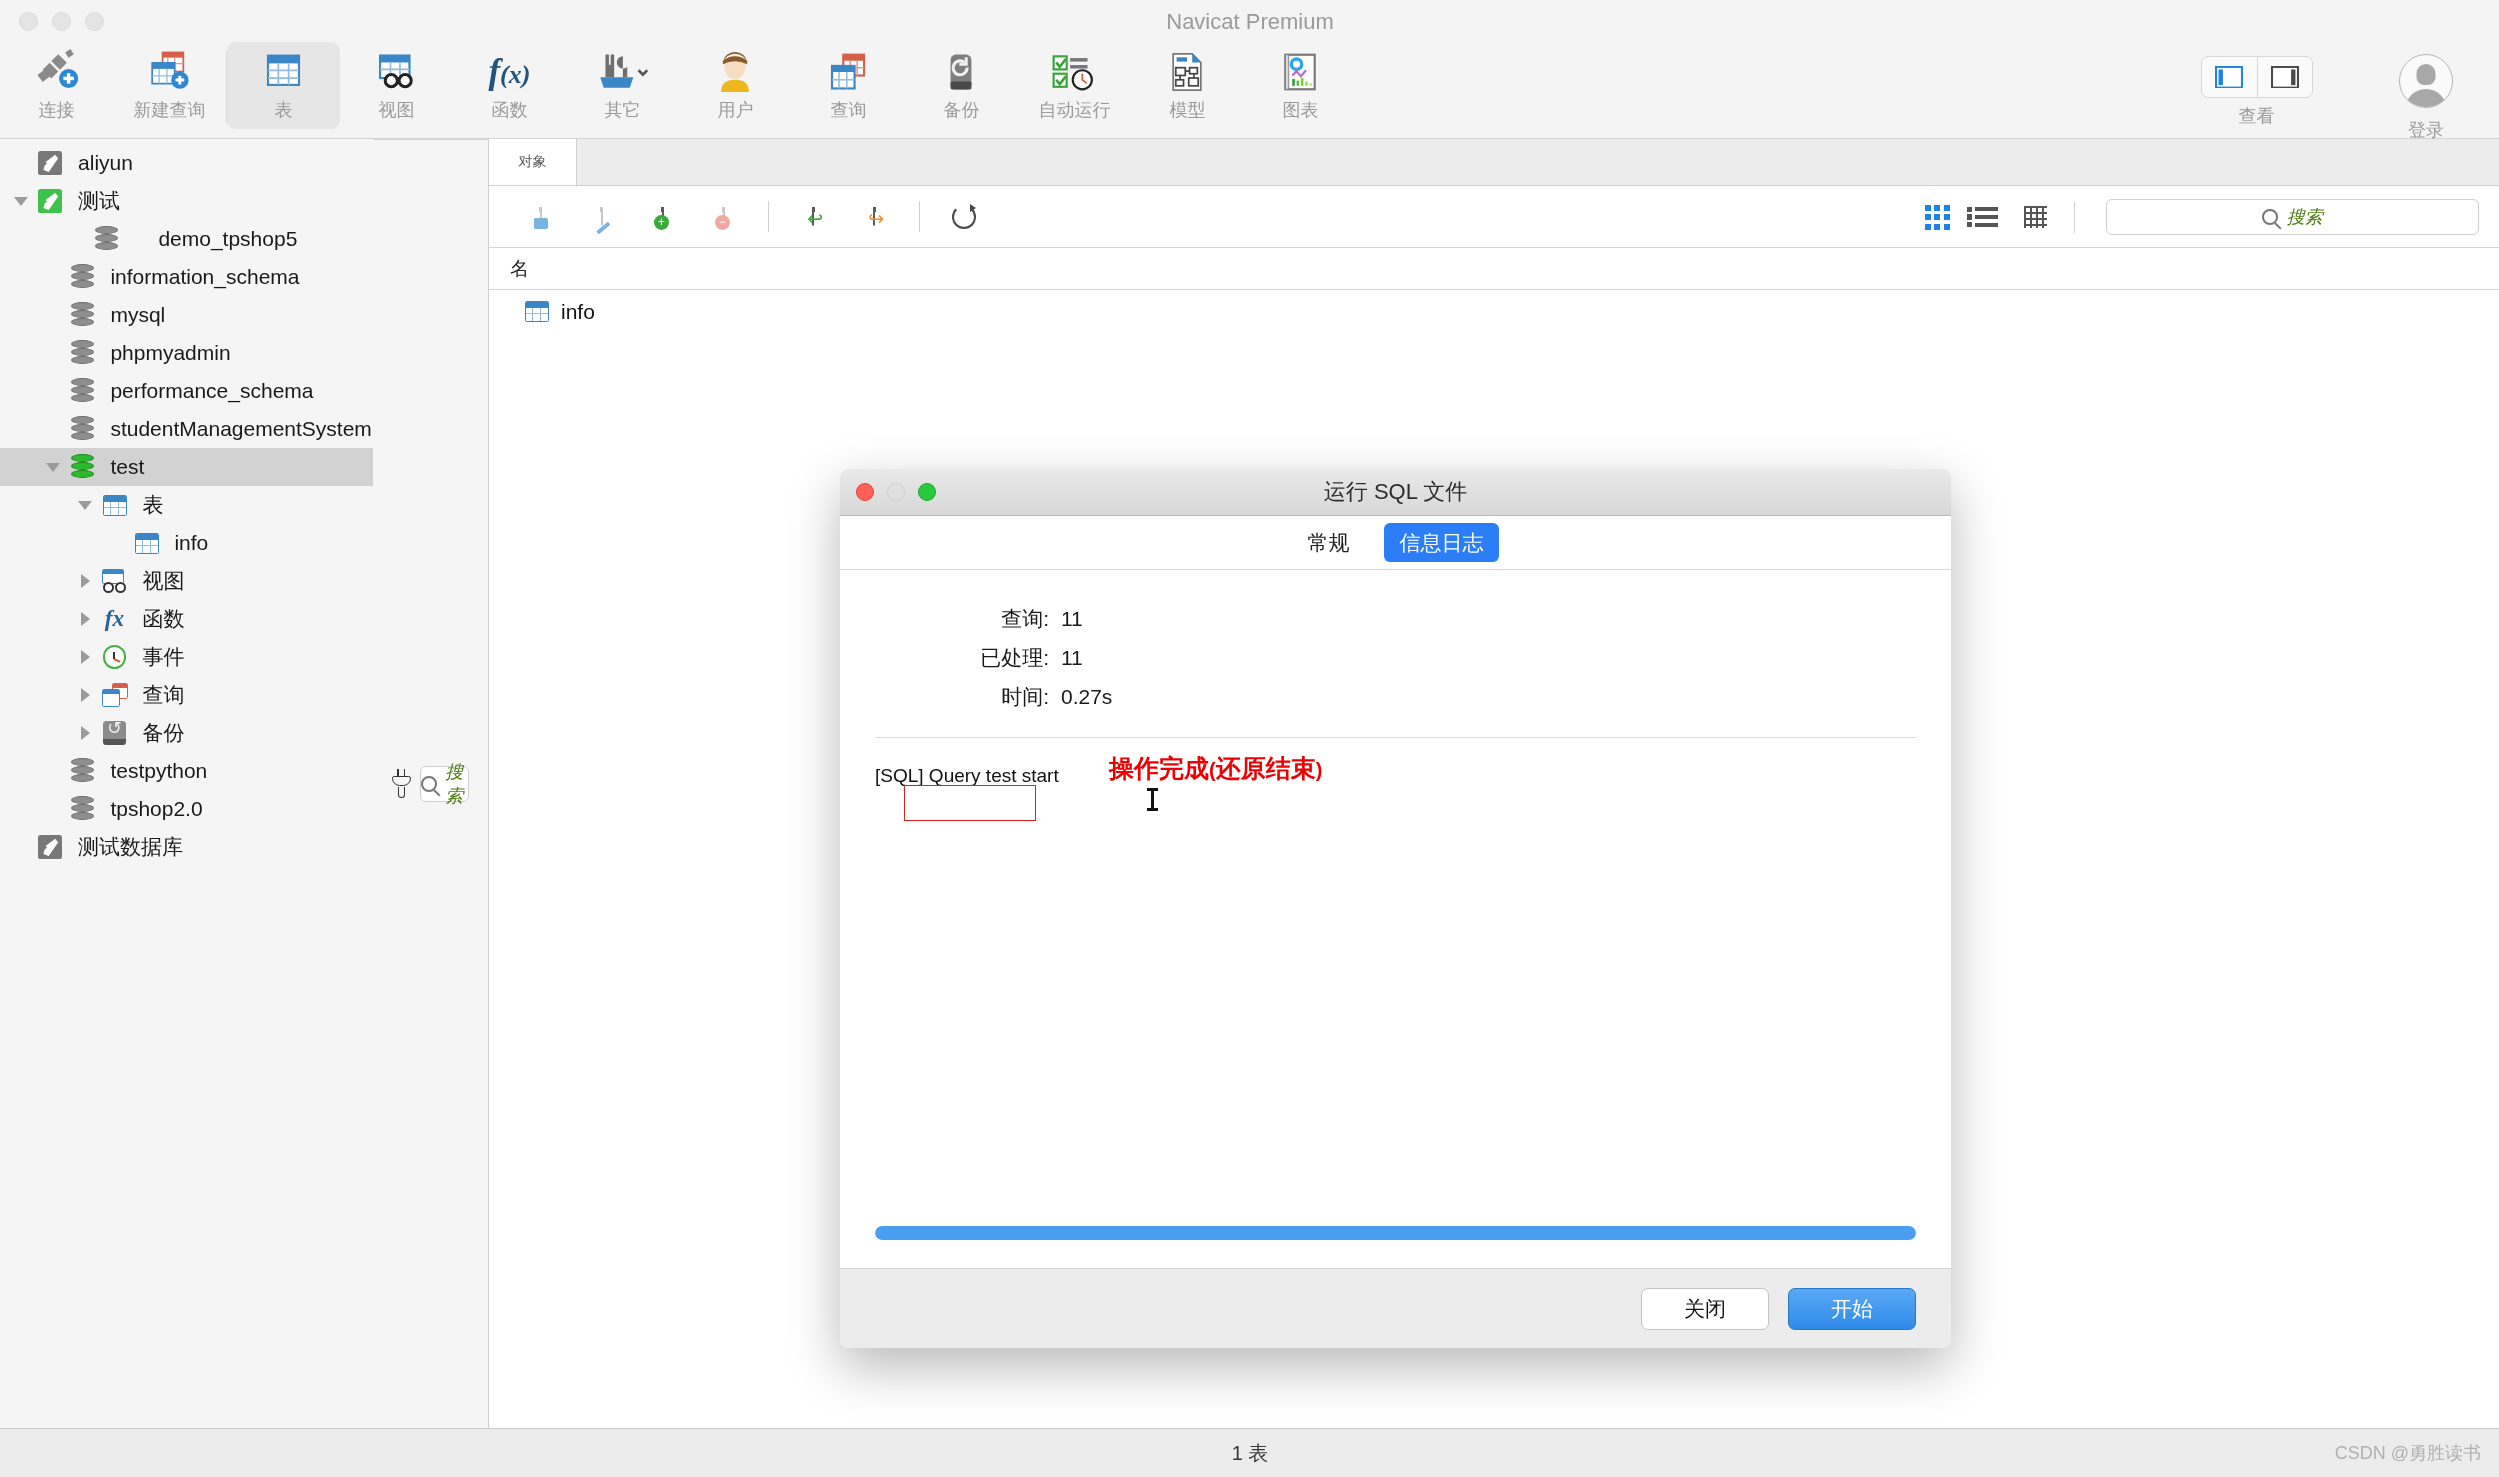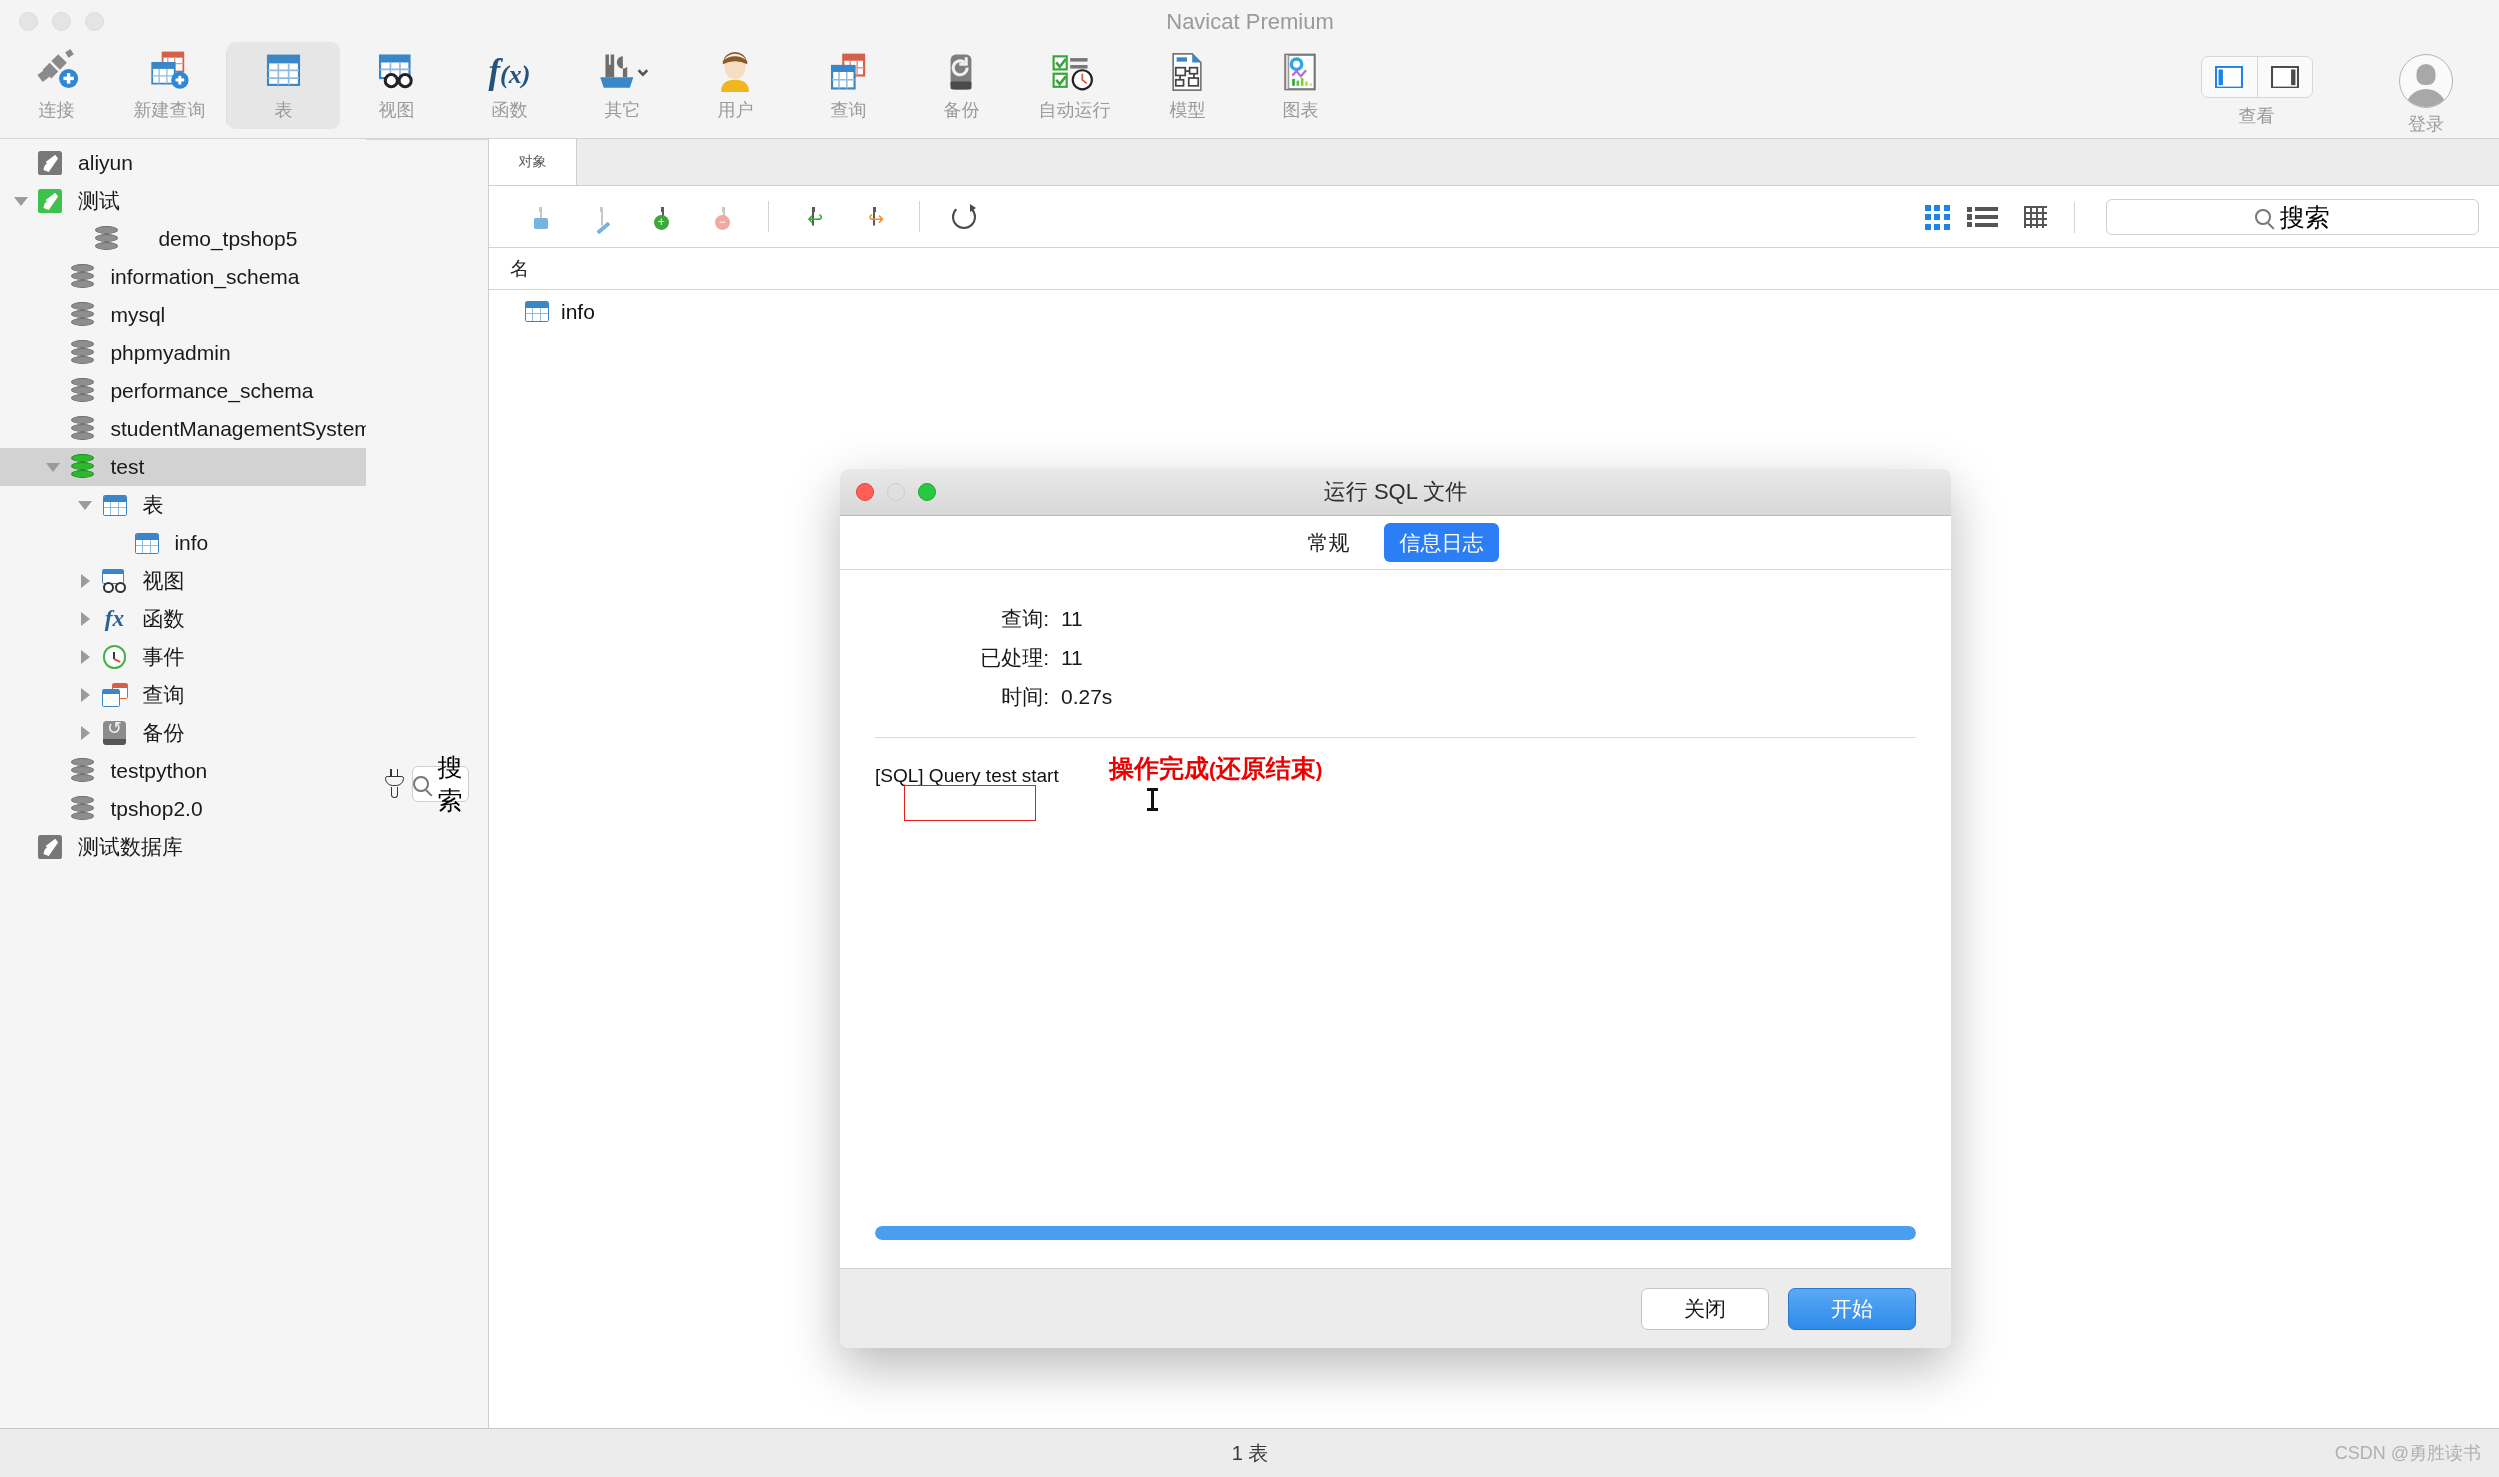--- a/index.html
+++ b/index.html
@@ -73,21 +73,21 @@
   .seg {
     display: flex; border: 0.9px solid #d7d7d7; border-radius: 7px;
     overflow: hidden; background: #fafafa;
   }
   .seg div {
     width: 55px; height: 40px; display: flex; align-items: center; justify-content: center;
   }
   .seg div + div { border-left: 0.9px solid #d7d7d7; }
   .login-wrap {
     width: 113px; padding-top: 12px;
-    display: flex; flex-direction: column; align-items: center; gap: 7px;
+    display: flex; flex-direction: column; align-items: center; gap: 13px;
   }
   .avatar-circle {
     width: 54px; height: 54px; border-radius: 50%;
     border: 1.7px solid #b4b4b4; background: #fafafa;
     position: relative; overflow: hidden;
   }
   .avatar-circle .head {
     position: absolute; left: 50%; top: 8.7px; transform: translateX(-50%);
     width: 19px; height: 21px; border-radius: 9.5px 9.5px 7.8px 7.8px; background: #a8a8a8;
   }
@@ -243,21 +243,21 @@
     display: flex; align-items: center; justify-content: center; gap: 8.7px;
   }
   .mag {
     width: 15.6px; height: 15.6px; border: 2.1px solid #777; border-radius: 50%;
     position: relative; flex: 0 0 15.6px;
   }
   .mag::after {
     content: ""; position: absolute; right: -6px; bottom: -4.3px;
     width: 7.8px; height: 2.1px; background: #777; transform: rotate(45deg);
   }
-  .search-ph { font-size: 25px; color: #000000; }
+  .search-ph { font-size: 18px; color: #4d7c0f; font-style: italic; }
 
   
   .main { flex: 1 1 auto; display: flex; flex-direction: column; min-width: 0; background: #fff; }
   .tabbar {
     height: 47px; flex: 0 0 47px; background: #ececec;
     border-bottom: 0.9px solid #cfcfcf; display: flex; align-items: flex-end;
   }
   .tab {
     height: 47px; padding: 0 29.5px; display: flex; align-items: center;
     font-size: 14px; color: #555; background: #fff;

